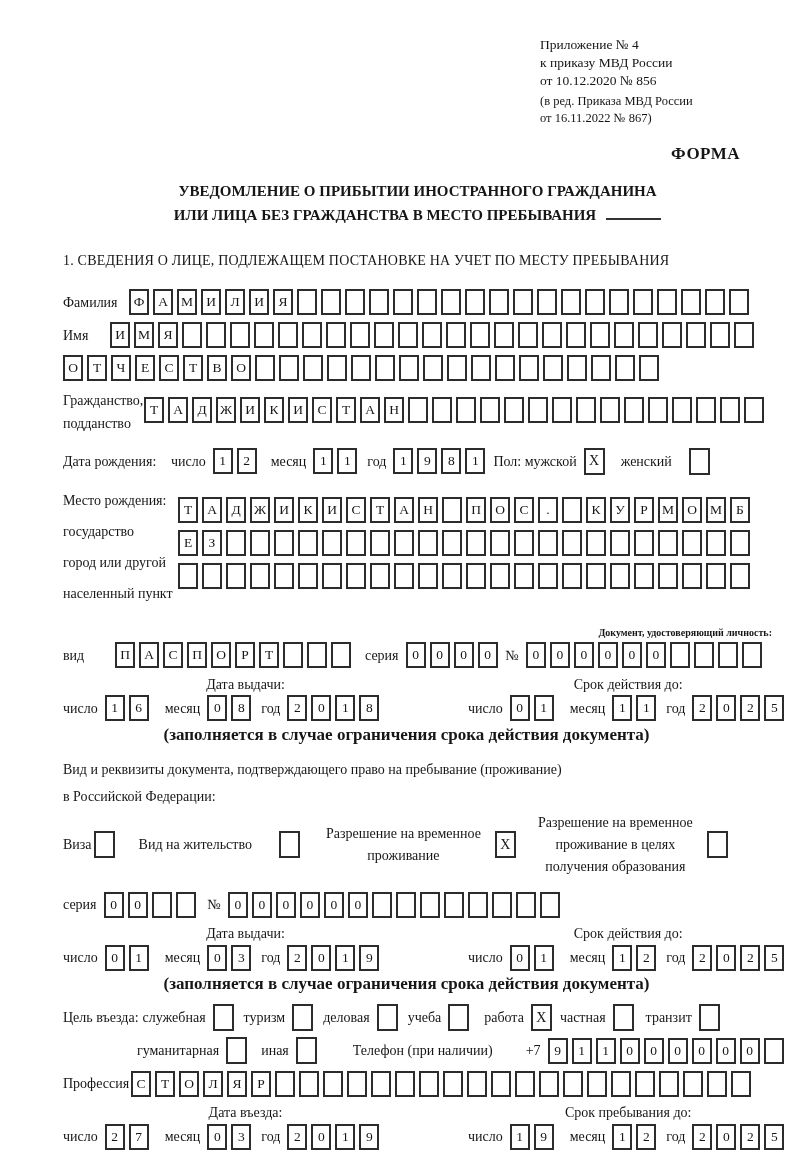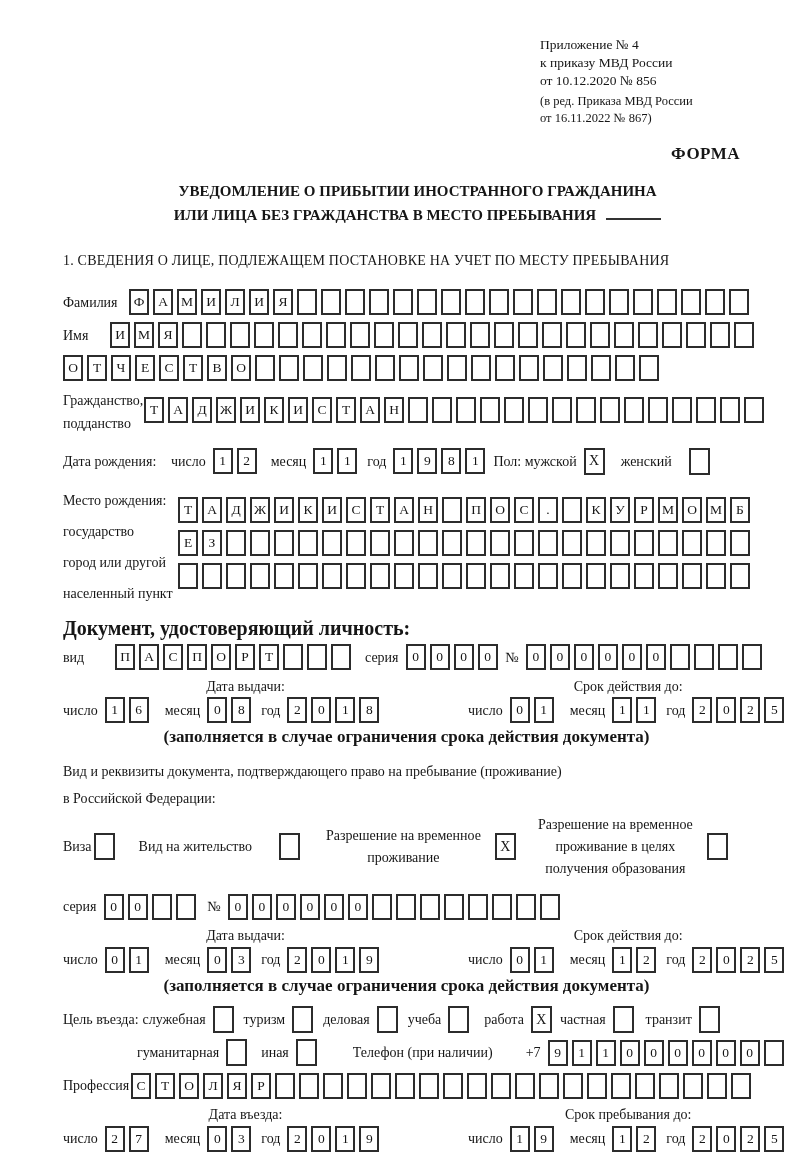--- a/index.html
+++ b/index.html
@@ -30,21 +30,21 @@
     box-sizing:border-box; width:20px; height:26px; border:2px solid #2c2c2c;
     margin-right:4px; display:flex; align-items:center; justify-content:center;
     font-size:13.5px; flex:0 0 auto; background:#fff;
   }
   .checkbox {
     box-sizing:border-box; width:21px; height:27px; border:2px solid #2c2c2c;
     display:inline-flex; align-items:center; justify-content:center;
     font-size:14px; flex:0 0 auto; background:#fff;
   }
 
-  .doc-heading { text-align:left; font-weight:bold; font-size:20px; margin-top:8px; }
+  .doc-heading { text-align:right; font-weight:bold; font-size:10px; margin-top:18px; }
 
   .datepair { display:flex; margin-top:8px; }
   .dategroup { flex:0 0 auto; }
   .dheading { text-align:center; font-size:14px; margin-bottom:2px; }
   .dline { display:flex; align-items:center; }
   .dnote { text-align:center; padding-right:22px; font-size:17px; margin-top:3px;font-weight:bold; }
 
   .para { margin-top:12px; line-height:1.9; }
   .multi { text-align:center; line-height:1.55; flex:0 0 auto; }
 

